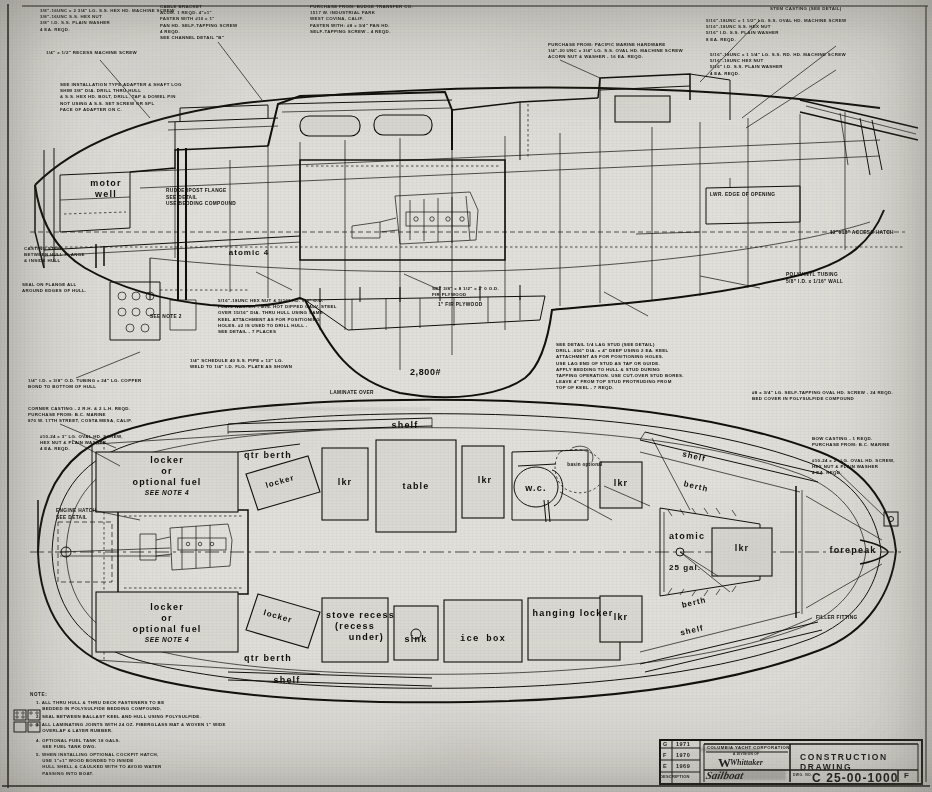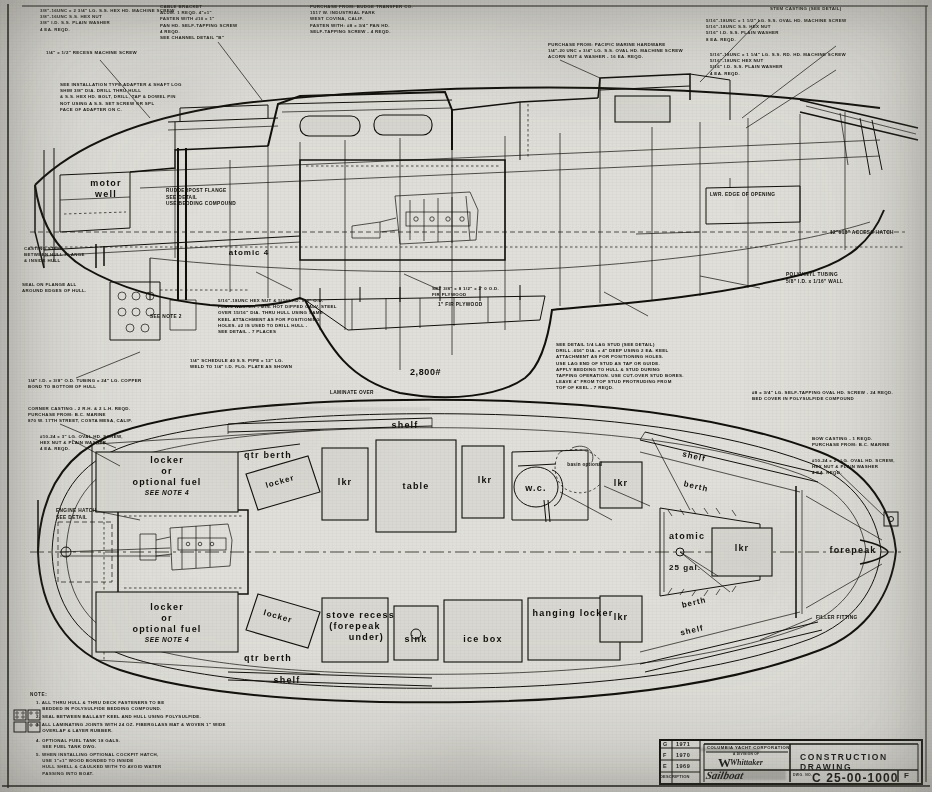--- a/index.html
+++ b/index.html
@@ -424,24 +424,24 @@
   <div class="lbl planlbl" style="left:472px;top:475px;width:26px;">lkr</div>
   <div class="lbl planlbl" style="left:606px;top:478px;width:30px;">lkr</div>
   <div class="lbl planlbl" style="left:606px;top:612px;width:30px;">lkr</div>
   <div class="lbl planlbl" style="left:728px;top:543px;width:28px;">lkr</div>
 
   <div class="lbl planlbl" style="left:392px;top:481px;width:48px;">table</div>
   <div class="lbl planlbl" style="left:520px;top:483px;width:32px;">w.c.</div>
   <div class="lbl" style="left:566px;top:462px;width:38px;font-size:4.6px;font-weight:bold;line-height:6px;text-align:center;letter-spacing:.3px;">basin optional</div>
 
   <div class="lbl planlbl" style="left:326px;top:610px;width:58px;">stove recess</div>
-  <div class="lbl planlbl" style="left:326px;top:621px;width:58px;">(forepeak</div>
+  <div class="lbl planlbl" style="left:326px;top:621px;width:58px;">(recess</div>
   <div class="lbl planlbl" style="left:326px;top:632px;width:58px;text-align:right;">under)</div>
   <div class="lbl planlbl" style="left:400px;top:617px;width:32px;margin-top:17px;">sink</div>
-  <div class="lbl planlbl" style="left:452px;top:634px;width:62px;">ice box</div>
+  <div class="lbl planlbl" style="left:452px;top:634px;width:62px;font-family:Liberation Mono, monospace;">ice box</div>
   <div class="lbl planlbl" style="left:520px;top:608px;width:106px;">hanging locker</div>
 
   <div class="lbl planlbl sm" style="left:678px;top:482px;width:36px;transform:rotate(13deg);">berth</div>
   <div class="lbl planlbl sm" style="left:676px;top:598px;width:36px;transform:rotate(-13deg);">berth</div>
 
   <div class="lbl planlbl" style="left:666px;top:531px;width:42px;">atomic</div>
   <div class="lbl planlbl sm" style="left:660px;top:563px;width:50px;">25 gal.</div>
   <div class="lbl planlbl" style="left:822px;top:545px;width:62px;">forepeak</div>
 
   <div class="note b" style="left:56px;top:508px;">ENGINE HATCH

